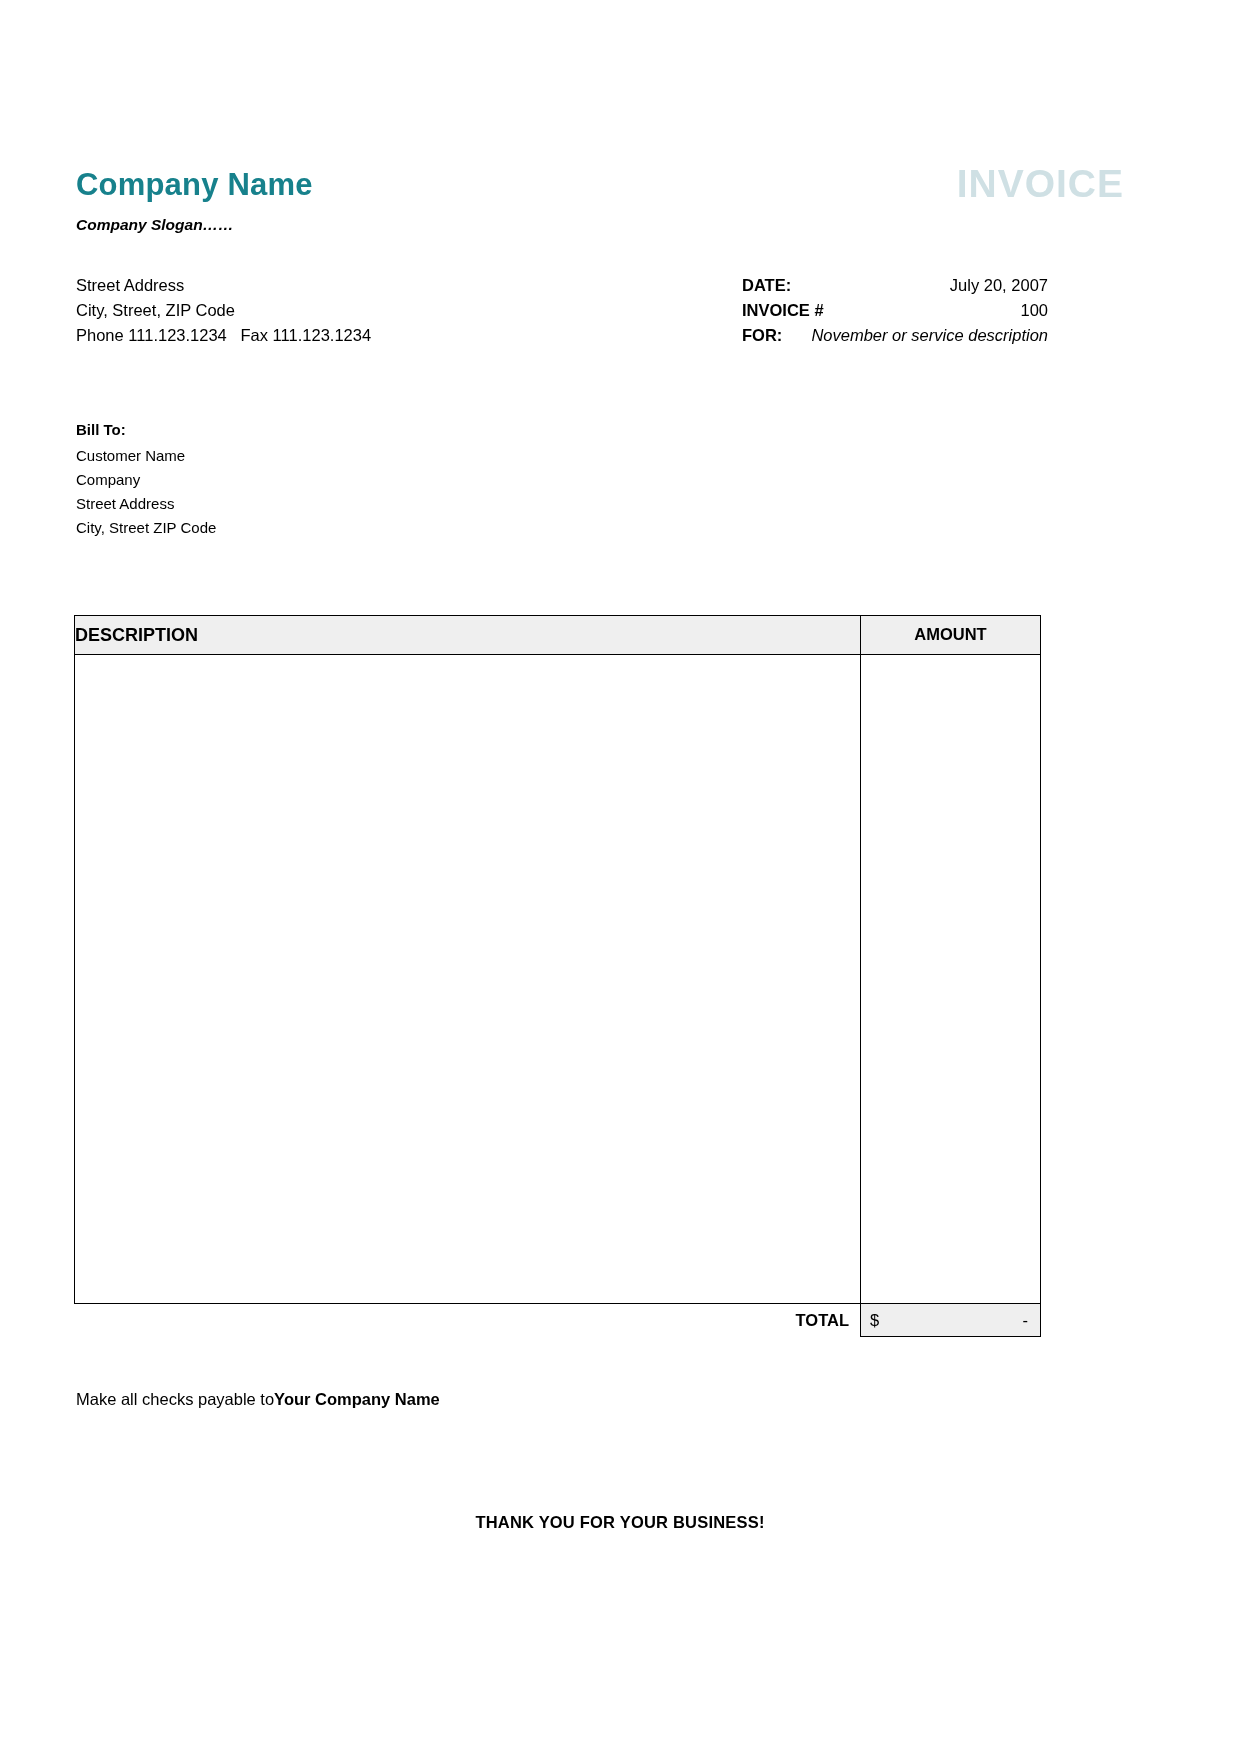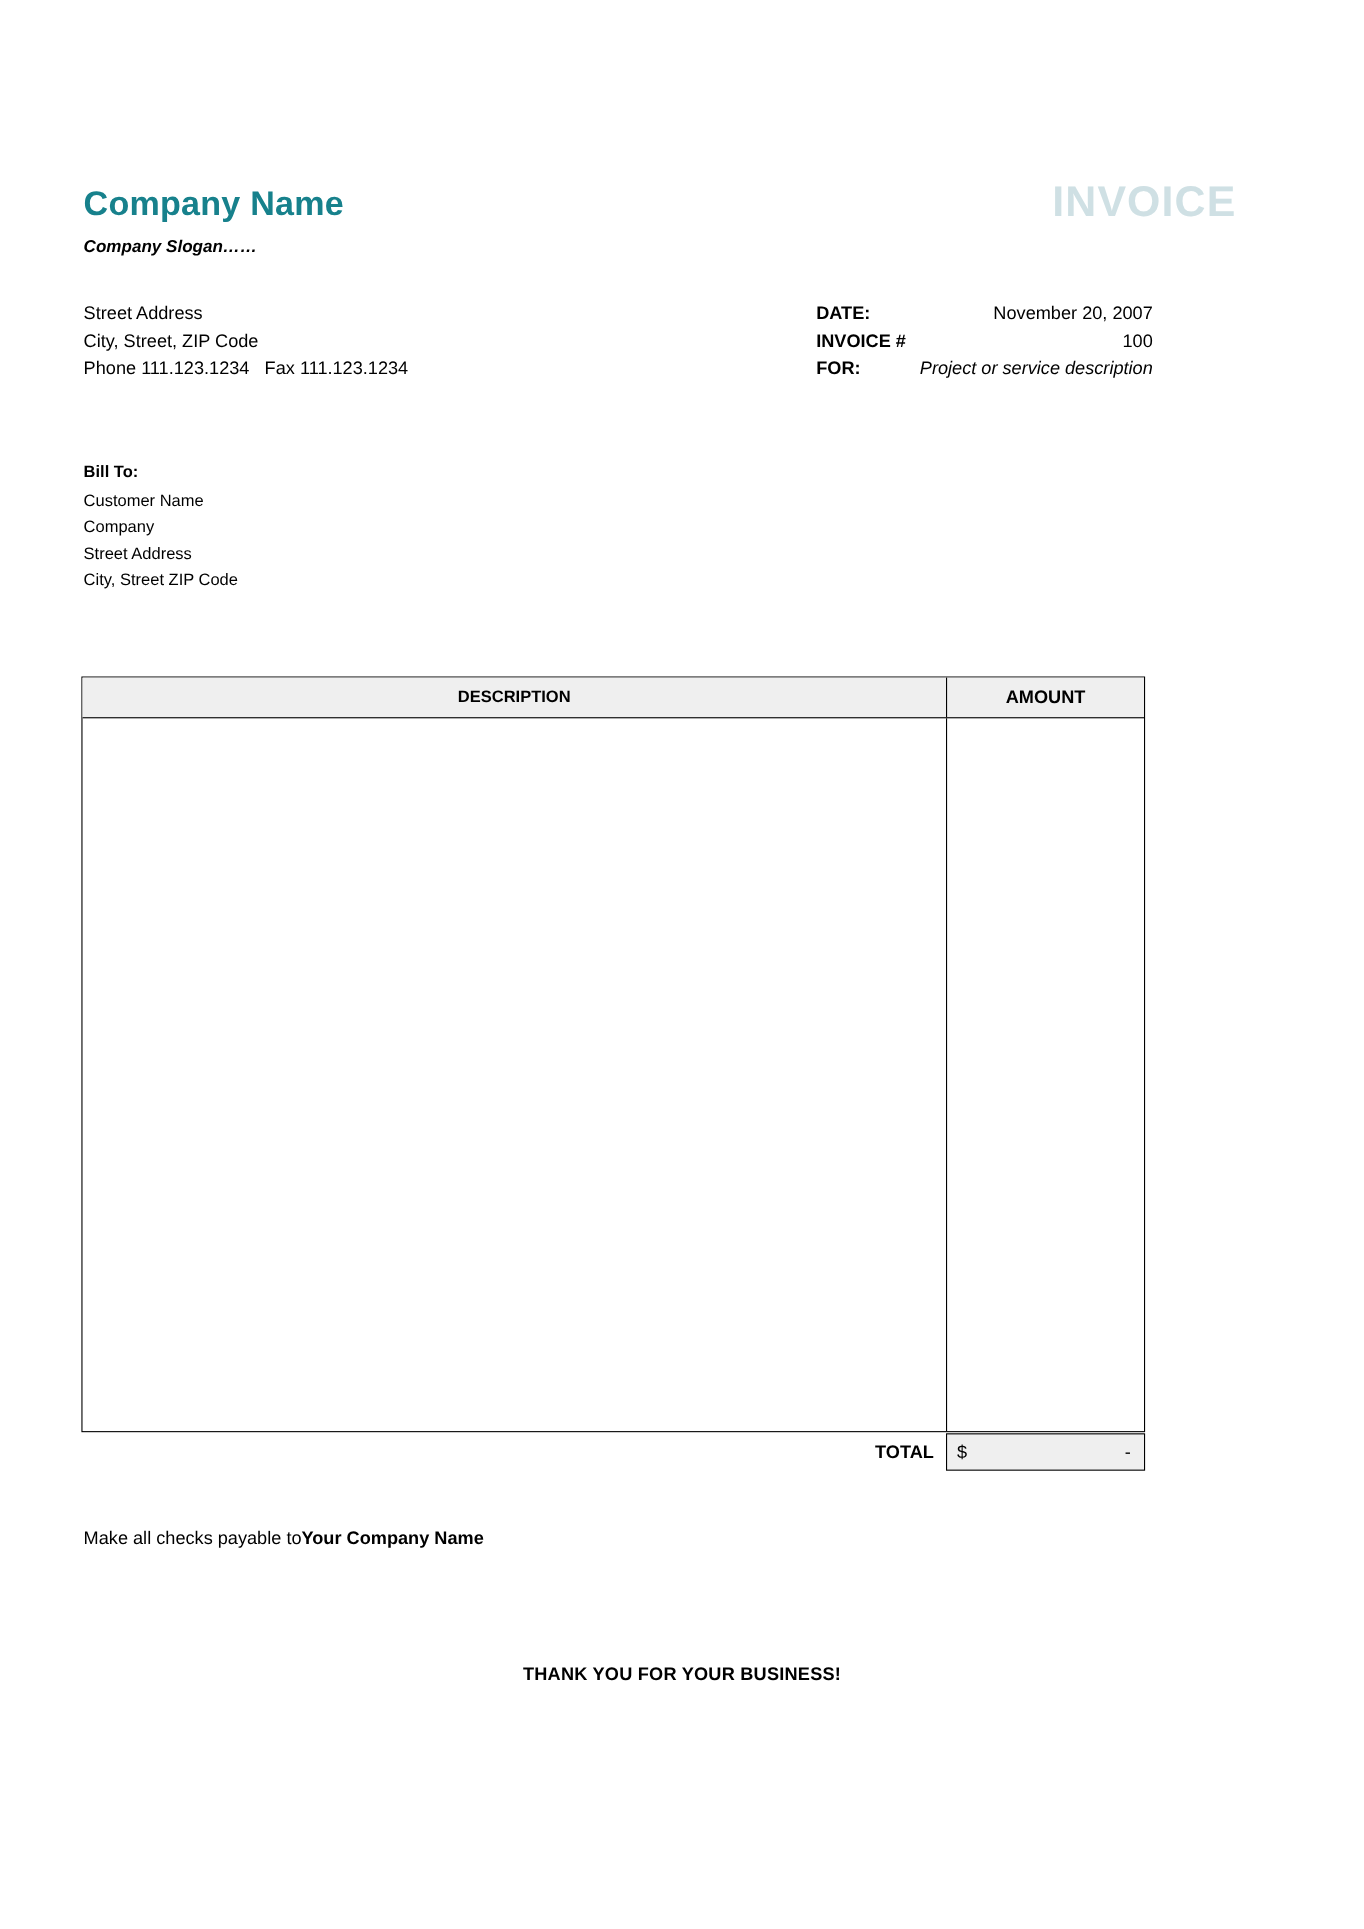--- a/index.html
+++ b/index.html
@@ -112,23 +112,23 @@
     border: 1px solid #000;
     box-sizing: border-box;
   }
   .thead {
     display: flex;
     background: #efefef;
     border-bottom: 1px solid #000;
   }
   .th-desc {
     flex: 0 0 786px;
-    text-align: center;
-    font-weight: bold;
-    font-size: 15px;
+    text-align: left;
+    font-weight: bold;
+    font-size: 18px;
     padding: 9px 0 8px;
     border-right: 1px solid #000;
     box-sizing: border-box;
   }
   .th-amt {
     flex: 1;
     text-align: center;
     font-weight: bold;
     font-size: 16.5px;
     padding: 9px 0 8px;
@@ -217,29 +217,29 @@
 
   <div class="addr-block">
     <div>Street Address</div>
     <div>City, Street, ZIP Code</div>
     <div>Phone 111.123.1234   Fax 111.123.1234</div>
   </div>
 
   <div class="meta-block">
     <div class="meta-row">
       <span class="meta-label">DATE:</span>
-      <span class="meta-value">November 20, 2007</span>
+      <span class="meta-value">July 20, 2007</span>
     </div>
     <div class="meta-row">
       <span class="meta-label">INVOICE #</span>
       <span class="meta-value">100</span>
     </div>
     <div class="meta-row">
       <span class="meta-label">FOR:</span>
-      <span class="meta-value italic">Project or service description</span>
+      <span class="meta-value italic">November or service description</span>
     </div>
   </div>
 
   <div class="billto">
     <div class="billto-title">Bill To:</div>
     <div>Customer Name</div>
     <div>Company</div>
     <div>Street Address</div>
     <div>City, Street  ZIP Code</div>
   </div>

